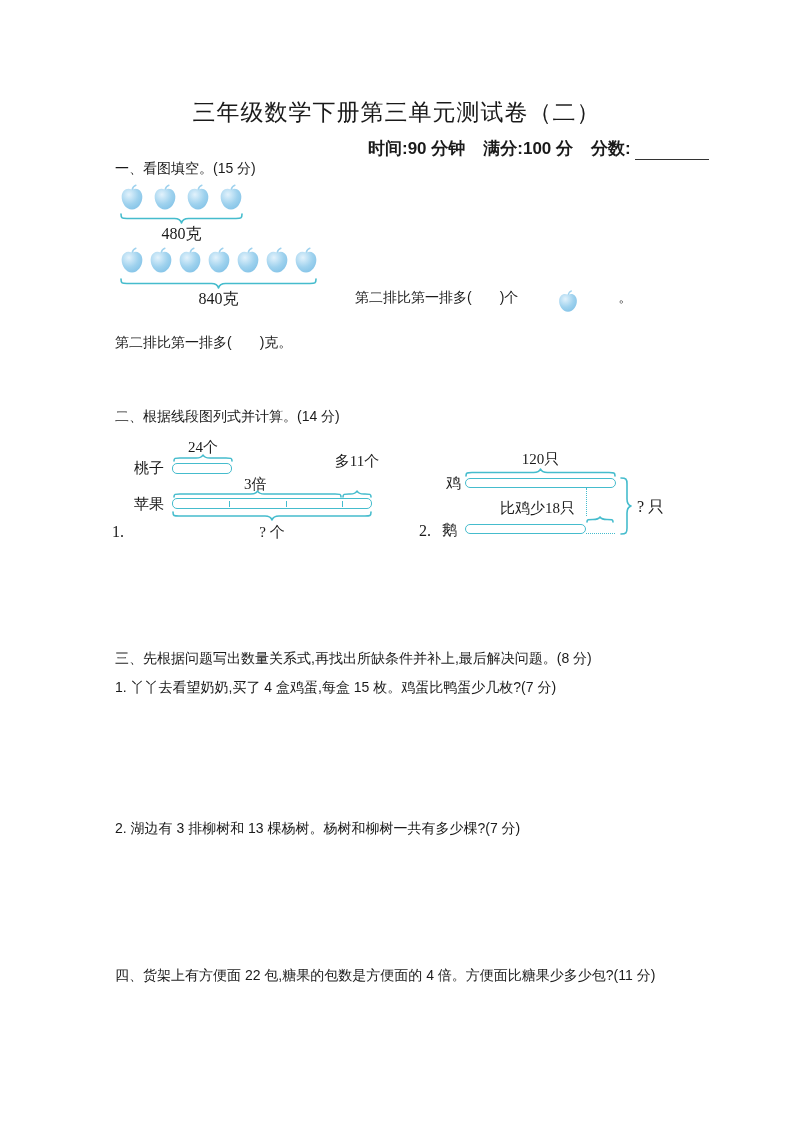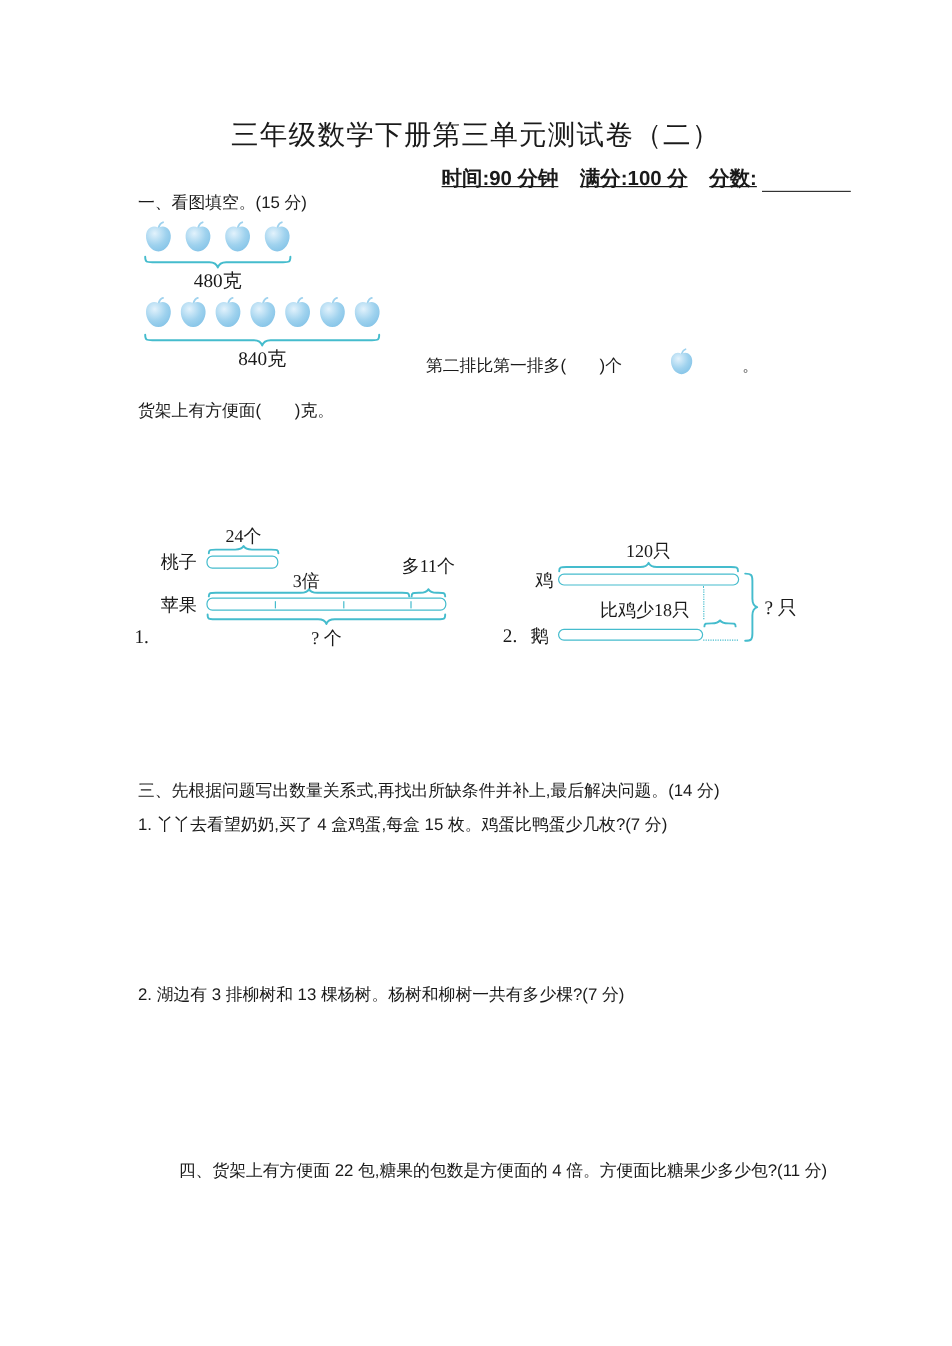--- a/index.html
+++ b/index.html
@@ -2,40 +2,40 @@
 <html style="--line: #45bccd; --ink: #1a1a1a;"><head>
 <meta charset="utf-8">
 <style>
   :root{ --line:#45bccd; --ink:#1a1a1a; }
   html,body{margin:0;padding:0;background:#fff;}
   #page{position:relative;width:793px;height:1122px;background:#fff;color:var(--ink);
         font-family:"Liberation Sans",sans-serif;overflow:hidden;}
   .abs{position:absolute;}
   .title{left:0;right:0;top:97px;text-align:center;font-family:"Liberation Serif",serif;
          font-size:23px;font-weight:normal;letter-spacing:1px;}
-  .info{left:368px;top:137px;font-size:17px;font-weight:bold;display:flex;align-items:flex-end;text-decoration:underline;}
+  .info{left:368px;top:137px;font-size:17px;font-weight:bold;display:flex;align-items:flex-end;}
   .info span{margin-right:18px;}
   .score-line{display:inline-block;width:74px;border-bottom:1.6px solid #333;height:17px;margin-left:-14px;}
   .t17{font-size:14px;font-weight:normal;white-space:nowrap;}
   .apples{display:flex;position:absolute;}
   .apple{width:28px;height:29px;}
   .apple-sm{width:24px;height:25px;margin:0 2px;vertical-align:-6px;}
-  .flexline{display:flex;align-items:flex-end;gap:36px;}
+  .flexline{display:flex;align-items:flex-start;gap:36px;}
   .brace{position:absolute;overflow:visible;}
   .brace path{stroke:var(--line);fill:none;stroke-width:1.6;stroke-linecap:round;stroke-linejoin:round;}
   .bar{position:absolute;border:1.6px solid var(--line);border-radius:5px;background:#fff;box-sizing:border-box;}
   .tick{position:absolute;top:1.5px;height:6px;border-left:1.5px solid var(--line);}
   .vdot{position:absolute;border-left:1.6px dotted var(--line);}
   .hdot{position:absolute;border-bottom:1.6px dotted var(--line);}
   .dlabel{position:absolute;font-family:"Liberation Serif",serif;font-size:15px;white-space:nowrap;}
   .wlabel{position:absolute;font-family:"Liberation Serif",serif;font-size:16px;text-align:center;white-space:nowrap;}
   .num{position:absolute;font-family:"Liberation Serif",serif;font-size:16px;}
   .center{text-align:center;}
   .right{}
-  .wrapblock{line-height:30px;width:578px;white-space:normal;margin-left:34px;}
+  .wrapblock{line-height:30px;width:578px;white-space:normal;}
 </style>
 </head>
 <body>
 
 <svg width="0" height="0" style="position:absolute">
   <defs>
     <radialGradient id="gApple" cx="0.35" cy="0.28" r="0.85">
       <stop id="as0" offset="0" stop-color="#e2f2fc"></stop>
       <stop id="as1" offset="0.55" stop-color="#9fd2ee"></stop>
       <stop id="as2" offset="1" stop-color="#7ec0e6"></stop>
@@ -107,33 +107,34 @@
   <div class="wlabel" style="left:120px;top:289px;width:197px">840克</div>
 
   <div class="abs t17 flexline" style="left:355px;top:289px">
     <span>第二排比第一排多(　　)个</span>
     <svg class="apple apple-sm" viewBox="0 0 32 32">
         <use href="#apple-shape"></use>
       </svg>
     <span>。</span>
   </div>
 
-  <div class="abs t17" style="left:115px;top:334px">货架上有方便面(　　)克。</div>
+  <div class="abs t17" style="left:115px;top:334px">第二排比第一排多(　　)克。</div>
 
 
+  <div class="abs t17" style="left:115px;top:408px">二、根据线段图列式并计算。(14 分)</div>
 
   <div class="dlabel center" style="left:173px;top:438px;width:60px">24个</div>
   <svg class="brace" width="60" height="8" style="left:173px;top:454px">
       <path d="M1 7 C1 4 2 4 7 4 L23 4 C27 4 29 3 30 1 C31 3 33 4 37 4 L53 4 C58 4 59 4 59 7"></path>
     </svg>
   <div class="dlabel" style="left:134px;top:459px">桃子</div>
   <div class="bar" style="left:172px;top:463px;width:60px;height:11px"></div>
 
   <div class="dlabel" style="left:244px;top:475px">3倍</div>
-  <div class="dlabel center" style="left:325px;top:463px;width:64px">多11个</div>
+  <div class="dlabel center" style="left:325px;top:452px;width:64px">多11个</div>
   <svg class="brace" width="169" height="8" style="left:173px;top:490px">
       <path d="M1 7 C1 4 2 4 7 4 L77.5 4 C81.5 4 83.5 3 84.5 1 C85.5 3 87.5 4 91.5 4 L162 4 C167 4 168 4 168 7"></path>
     </svg>
   <svg class="brace" width="30" height="8" style="left:342px;top:490px">
       <path d="M1 7 C1 4 2 4 7 4 L8 4 C12 4 14 3 15 1 C16 3 18 4 22 4 L23 4 C28 4 29 4 29 7"></path>
     </svg>
   <div class="dlabel" style="left:134px;top:495px">苹果</div>
   <div class="bar" style="left:172px;top:498px;width:200px;height:11px">
     <span class="tick" style="left:56px"></span>
     <span class="tick" style="left:113px"></span>
@@ -158,19 +159,19 @@
     </svg>
   <div class="bar" style="left:465px;top:524px;width:121px;height:10px"></div>
   <div class="hdot" style="left:586px;top:524px;width:29px;height:9px"></div>
   <svg class="brace" width="12" height="58" style="left:620px;top:477px">
       <path d="M1 1 C6 1 7 2 7 7 L7 22 C7 26 8 28 11 29 C8 30 7 32 7 36 L7 51 C7 56 6 57 1 57"></path>
     </svg>
   <div class="dlabel" style="left:637px;top:497px;font-size:16px">? 只</div>
   <div class="dlabel" style="left:442px;top:521px">鹅</div>
   <div class="num" style="left:419px;top:522px">2.</div>
 
-  <div class="abs t17" style="left:115px;top:650px">三、先根据问题写出数量关系式,再找出所缺条件并补上,最后解决问题。(14 分)</div>
+  <div class="abs t17" style="left:115px;top:650px">三、先根据问题写出数量关系式,再找出所缺条件并补上,最后解决问题。(8 分)</div>
   <div class="abs t17" style="left:115px;top:679px">1. 丫丫去看望奶奶,买了 4 盒鸡蛋,每盒 15 枚。鸡蛋比鸭蛋少几枚?(7 分)</div>
   <div class="abs t17" style="left:115px;top:820px">2. 湖边有 3 排柳树和 13 棵杨树。杨树和柳树一共有多少棵?(7 分)</div>
 
   <div class="abs t17 wrapblock" style="left:115px;top:960px">四、货架上有方便面 22 包,糖果的包数是方便面的 4 倍。方便面比糖果少多少包?(11 分)</div>
 
 </div>
 
 </body></html>

